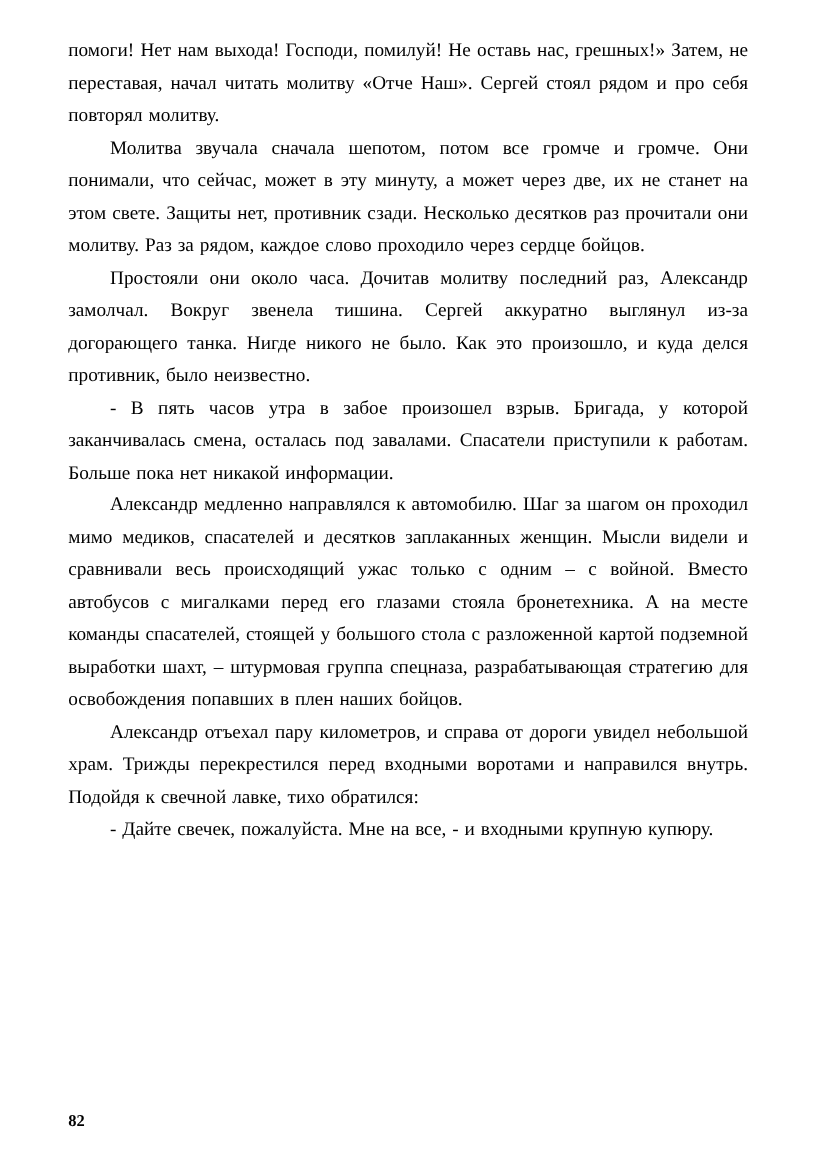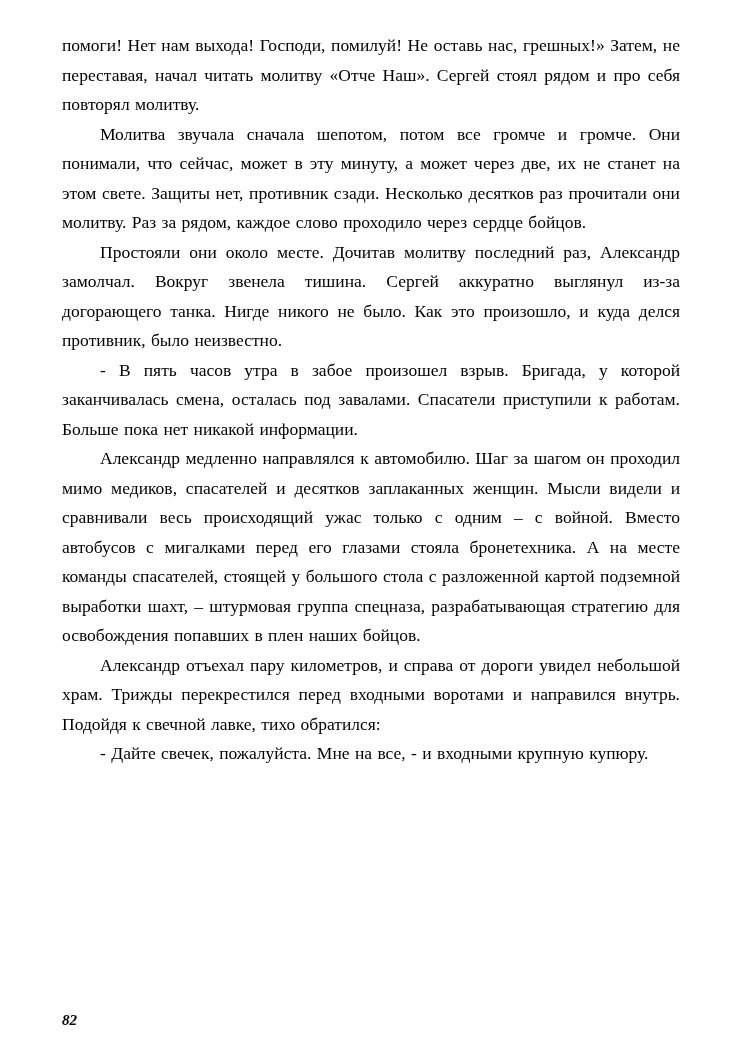--- a/index.html
+++ b/index.html
@@ -36,30 +36,29 @@
   .content p.no-indent {
     text-indent: 0;
   }
   .page-number {
     position: absolute;
     left: 62px;
     top: 1010px;
     font-size: 15px;
     font-weight: bold;
     line-height: 20px;
-    font-style: italic;
   }
 </style>
 </head>
 <body>
 
 <div class="page">
   <div class="content">
     <p class="no-indent">помоги! Нет нам выхода! Господи, помилуй! Не оставь нас, грешных!» Затем, не переставая, начал читать молитву «Отче Наш». Сергей стоял рядом и про себя повторял молитву.</p>
     <p>Молитва звучала сначала шепотом, потом все громче и громче. Они понимали, что сейчас, может в эту минуту, а может через две, их не станет на этом свете. Защиты нет, противник сзади. Несколько десятков раз прочитали они молитву. Раз за рядом, каждое слово проходило через сердце бойцов.</p>
-    <p>Простояли они около месте. Дочитав молитву последний раз, Александр замолчал. Вокруг звенела тишина. Сергей аккуратно выглянул из-за догорающего танка. Нигде никого не было. Как это произошло, и куда делся противник, было неизвестно.</p>
+    <p>Простояли они около часа. Дочитав молитву последний раз, Александр замолчал. Вокруг звенела тишина. Сергей аккуратно выглянул из-за догорающего танка. Нигде никого не было. Как это произошло, и куда делся противник, было неизвестно.</p>
     <p>- В пять часов утра в забое произошел взрыв. Бригада, у которой заканчивалась смена, осталась под завалами. Спасатели приступили к работам. Больше пока нет никакой информации.</p>
     <p>Александр медленно направлялся к автомобилю. Шаг за шагом он проходил мимо медиков, спасателей и десятков заплаканных женщин. Мысли видели и сравнивали весь происходящий ужас только с одним – с войной. Вместо автобусов с мигалками перед его глазами стояла бронетехника. А на месте команды спасателей, стоящей у большого стола с разложенной картой подземной выработки шахт, – штурмовая группа спецназа, разрабатывающая стратегию для освобождения попавших в плен наших бойцов.</p>
     <p>Александр отъехал пару километров, и справа от дороги увидел небольшой храм. Трижды перекрестился перед входными воротами и направился внутрь. Подойдя к свечной лавке, тихо обратился:</p>
     <p>- Дайте свечек, пожалуйста. Мне на все, - и входными крупную купюру.</p>
   </div>
   <div class="page-number">82</div>
 </div>
 
 </body></html>

